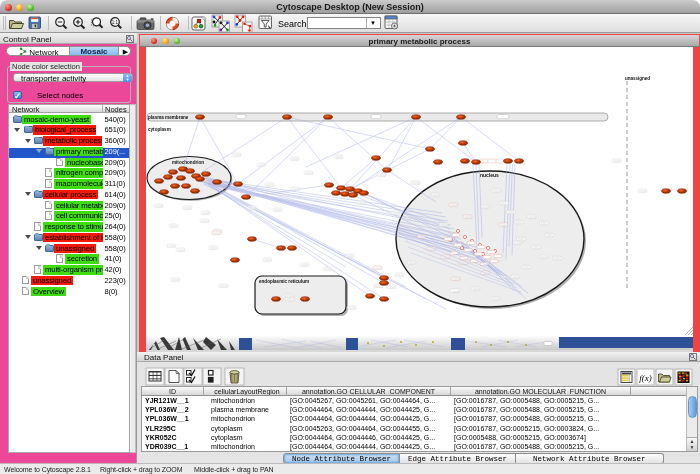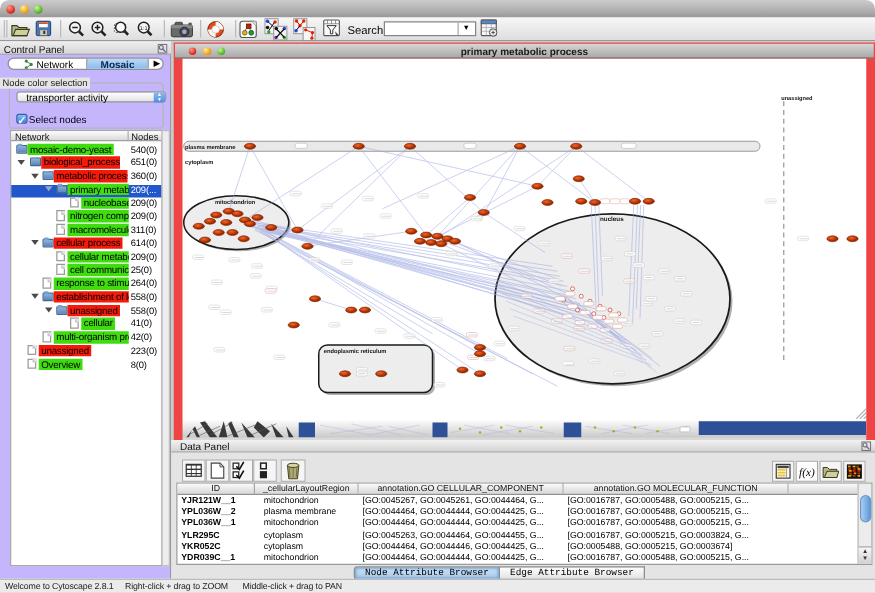--- a/index.html
+++ b/index.html
@@ -9,34 +9,34 @@
 #titlebar{left:0;top:0;width:700px;height:14px;background:linear-gradient(#cccccc,#adadad 70%,#9c9c9c);border-radius:7px 7px 0 0;border-bottom:1px solid #6f6f6f;}
 #titlebar .tl{position:absolute;top:3.5px;width:7px;height:7px;border-radius:50%;}
 #title-text{position:absolute;left:0;right:0;top:1.5px;text-align:center;font-size:9px;font-weight:bold;color:#1a1a1a;}
 
 #toolbar{left:0;top:14px;width:700px;height:19px;background:linear-gradient(#f7f7f7,#dedede);border-bottom:1px solid #999;}
 .sep{position:absolute;top:2px;height:14px;width:1px;background:#bbb;}
 #searchlbl{position:absolute;left:278px;top:5px;font-size:9px;color:#000;}
 #searchbox{position:absolute;left:307px;top:3px;width:74px;height:12px;background:#fff;border:1px solid #848484;}
 #searchbox .arr{position:absolute;right:1px;top:0px;width:13px;height:10px;border-left:1px solid #aaa;font-size:6px;color:#000;text-align:center;line-height:10px;}
 
-#leftpanel{left:0;top:33px;width:137px;height:430px;background:#c4b5fd;border-right:1px solid #9a9a9a;}
+#leftpanel{left:0;top:33px;width:137px;height:430px;background:#ec4899;border-right:1px solid #9a9a9a;}
 #cp-head{position:absolute;left:0;top:0;width:137px;height:11px;background:linear-gradient(#efefef,#d6d6d6);border-bottom:1px solid #ababab;}
 #cp-head span{position:absolute;left:3px;top:1.5px;font-size:8px;color:#111;}
 #tabs{position:absolute;left:6px;top:13px;width:125px;height:10px;background:#fff;border:1px solid #8f8f8f;border-radius:5px;overflow:hidden;font-size:8px;}
 #tab-net{position:absolute;left:0;top:0;width:62px;height:10px;text-align:left;padding-left:12px;line-height:10px;color:#000;}
 #tab-mosaic{position:absolute;left:62px;top:0;width:50px;height:10px;background:linear-gradient(#badbf7,#7eb3ee);border-left:1px solid #8f8f8f;border-right:1px solid #8f8f8f;text-align:center;line-height:10px;color:#10264e;font-weight:bold;}
 #tab-arr{position:absolute;left:112px;top:0;width:13px;height:10px;text-align:center;line-height:10px;font-size:7px;color:#000;}
 #groupbox{position:absolute;left:7px;top:33px;width:124px;height:37px;border:1px solid #b5b5b5;border-radius:3px;}
-#gb-label{position:absolute;left:0;top:28.5px;font-size:7.5px;color:#222;background:#e4e4e4;padding:0 2px;z-index:3;text-align:center;}
+#gb-label{position:absolute;left:10px;top:28.5px;font-size:7.5px;color:#222;background:#e4e4e4;padding:0 2px;z-index:3;text-align:center;}
 #dropdown{position:absolute;left:13px;top:40px;width:120px;height:9px;background:linear-gradient(#ffffff,#e2e2e2);border:1px solid #9a9a9a;border-radius:3px;font-size:8px;}
 #dropdown span{position:absolute;left:7px;top:0px;color:#000;}
 #dd-btn{position:absolute;right:0px;top:0px;width:9px;height:8px;background:linear-gradient(#8ab9f2,#4f8fe0);border-radius:0 2px 2px 0;color:#fff;font-size:4px;text-align:center;line-height:4px;}
 #checkbox{position:absolute;left:13px;top:57.5px;width:8.5px;height:8.5px;background:linear-gradient(#8cc0f2,#3f7fd6);border:1px solid #3060a8;border-radius:2px;color:#fff;font-size:8.5px;line-height:8px;text-align:center;font-weight:bold;}
-#cb-label{position:absolute;left:23px;top:58px;font-size:8px;color:#000;}
+#cb-label{position:absolute;left:37px;top:58px;font-size:8px;color:#000;}
 
 #treebox{position:absolute;left:8px;top:71px;width:122px;height:349px;background:#fff;border:1px solid #a8a8a8;}
 #treehead{position:absolute;left:0;top:0;width:120px;height:8px;background:linear-gradient(#fdfdfd,#d9d9d9);border-bottom:1px solid #a0a0a0;font-size:7.5px;color:#111;}
 #treehead .c1{position:absolute;left:3px;top:0px;}
 #treehead .c2{position:absolute;left:93px;top:0px;border-left:1px solid #b0b0b0;padding-left:2px;height:8px;}
 .trow{position:absolute;left:0;width:120px;height:10.75px;font-size:7.8px;letter-spacing:-0.18px;white-space:nowrap;}
 .trow .lbl{position:absolute;top:0.5px;height:9.5px;line-height:9.5px;padding:0 2px;overflow:hidden;color:#000;}
 .trow .val{position:absolute;left:95.5px;top:0.5px;line-height:9.5px;font-size:7.5px;letter-spacing:-0.1px;color:#000;}
 .green{background:#3fdd0f;}
 .red{background:#f51909;}
@@ -70,20 +70,21 @@
 
 #statusbar{left:0;top:463px;width:700px;height:11px;background:#ebebeb;border-top:1px solid #bbb;font-size:7px;letter-spacing:-0.1px;color:#222;}
 #statusbar span{position:absolute;top:2px;}
 </style></head>
 <body>
 <div id="app">
   <div id="titlebar" class="abs">
     <div class="tl" style="left:4.5px;background:radial-gradient(circle at 35% 30%,#ff9a8a,#e03123 60%,#9f1407);"></div>
     <div class="tl" style="left:16px;background:radial-gradient(circle at 35% 30%,#ffe9a8,#f0a817 60%,#b07205);"></div>
     <div class="tl" style="left:27px;background:radial-gradient(circle at 35% 30%,#c8f5a0,#58bb2d 60%,#2f7d0a);"></div>
+    <div id="title-text">Cytoscape Desktop (New Session)</div>
   </div>
   <div id="toolbar" class="abs">
     <div class="sep" style="left:3px"></div>
       <div class="sep" style="left:5px"></div>
     <div class="sep" style="left:48px"></div>
     <div class="sep" style="left:131px"></div>
     <div class="sep" style="left:160px"></div>
     <div class="sep" style="left:188px"></div>
     <svg id="tb-icons" style="position:absolute;left:0;top:0" width="410" height="19" viewBox="0 0 410 19">
 
@@ -315,21 +316,21 @@
           <div class="val">558(0)</div>
         </div>
       <div class="trow" style="top:138px">
           <div class="arrow" style="left:27px"></div>
           <div class="folder" style="left:36px"></div>
           <div class="lbl red" style="left:45px">unassigned</div>
           <div class="val">558(0)</div>
         </div>
       <div class="trow" style="top:148.75px">
           <div class="ficon" style="left:47px"></div>
-          <div class="lbl green" style="left:56px">cellular</div>
+          <div class="lbl green" style="left:56px">secretion</div>
           <div class="val">41(0)</div>
         </div>
       <div class="trow" style="top:159.5px">
           <div class="ficon" style="left:25px"></div>
           <div class="lbl green" style="left:34px;width:59.5px">multi-organism pro</div>
           <div class="val">42(0)</div>
         </div>
       <div class="trow" style="top:170.25px">
           <div class="ficon" style="left:13px"></div>
           <div class="lbl red" style="left:22px">unassigned</div>
@@ -884,20 +885,21 @@
       <div class="td" style="left:148px;top:45.8px;width:162px">[GO:0044464, GO:0044446, GO:0044425, G...</div>
       <div class="td" style="left:312px;top:45.8px;width:178px">[GO:0005488, GO:0005215, GO:0003674]</div>
       <div class="td tid" style="left:3px;top:55.0px;width:60px">YDR039C__1</div>
       <div class="td" style="left:69px;top:55.0px;width:78px">mitochondrion</div>
       <div class="td" style="left:148px;top:55.0px;width:162px">[GO:0044464, GO:0044444, GO:0044425, G...</div>
       <div class="td" style="left:312px;top:55.0px;width:178px">[GO:0016787, GO:0005488, GO:0005215, G...</div>
     </div>
     <div id="dp-tabs">
       <div class="seg first sel">Node Attribute Browser</div>
       <div class="seg">Edge Attribute Browser</div>
+      <div class="seg last" style="padding:0 17px">Network Attribute Browser</div>
     </div>
   </div>
   <div id="statusbar" class="abs">
     <span style="left:4px">Welcome to Cytoscape 2.8.1</span>
     <span style="left:100px">Right-click + drag to ZOOM</span>
     <span style="left:194px">Middle-click + drag to PAN</span>
   </div>
 </div>
 
 </body></html>

